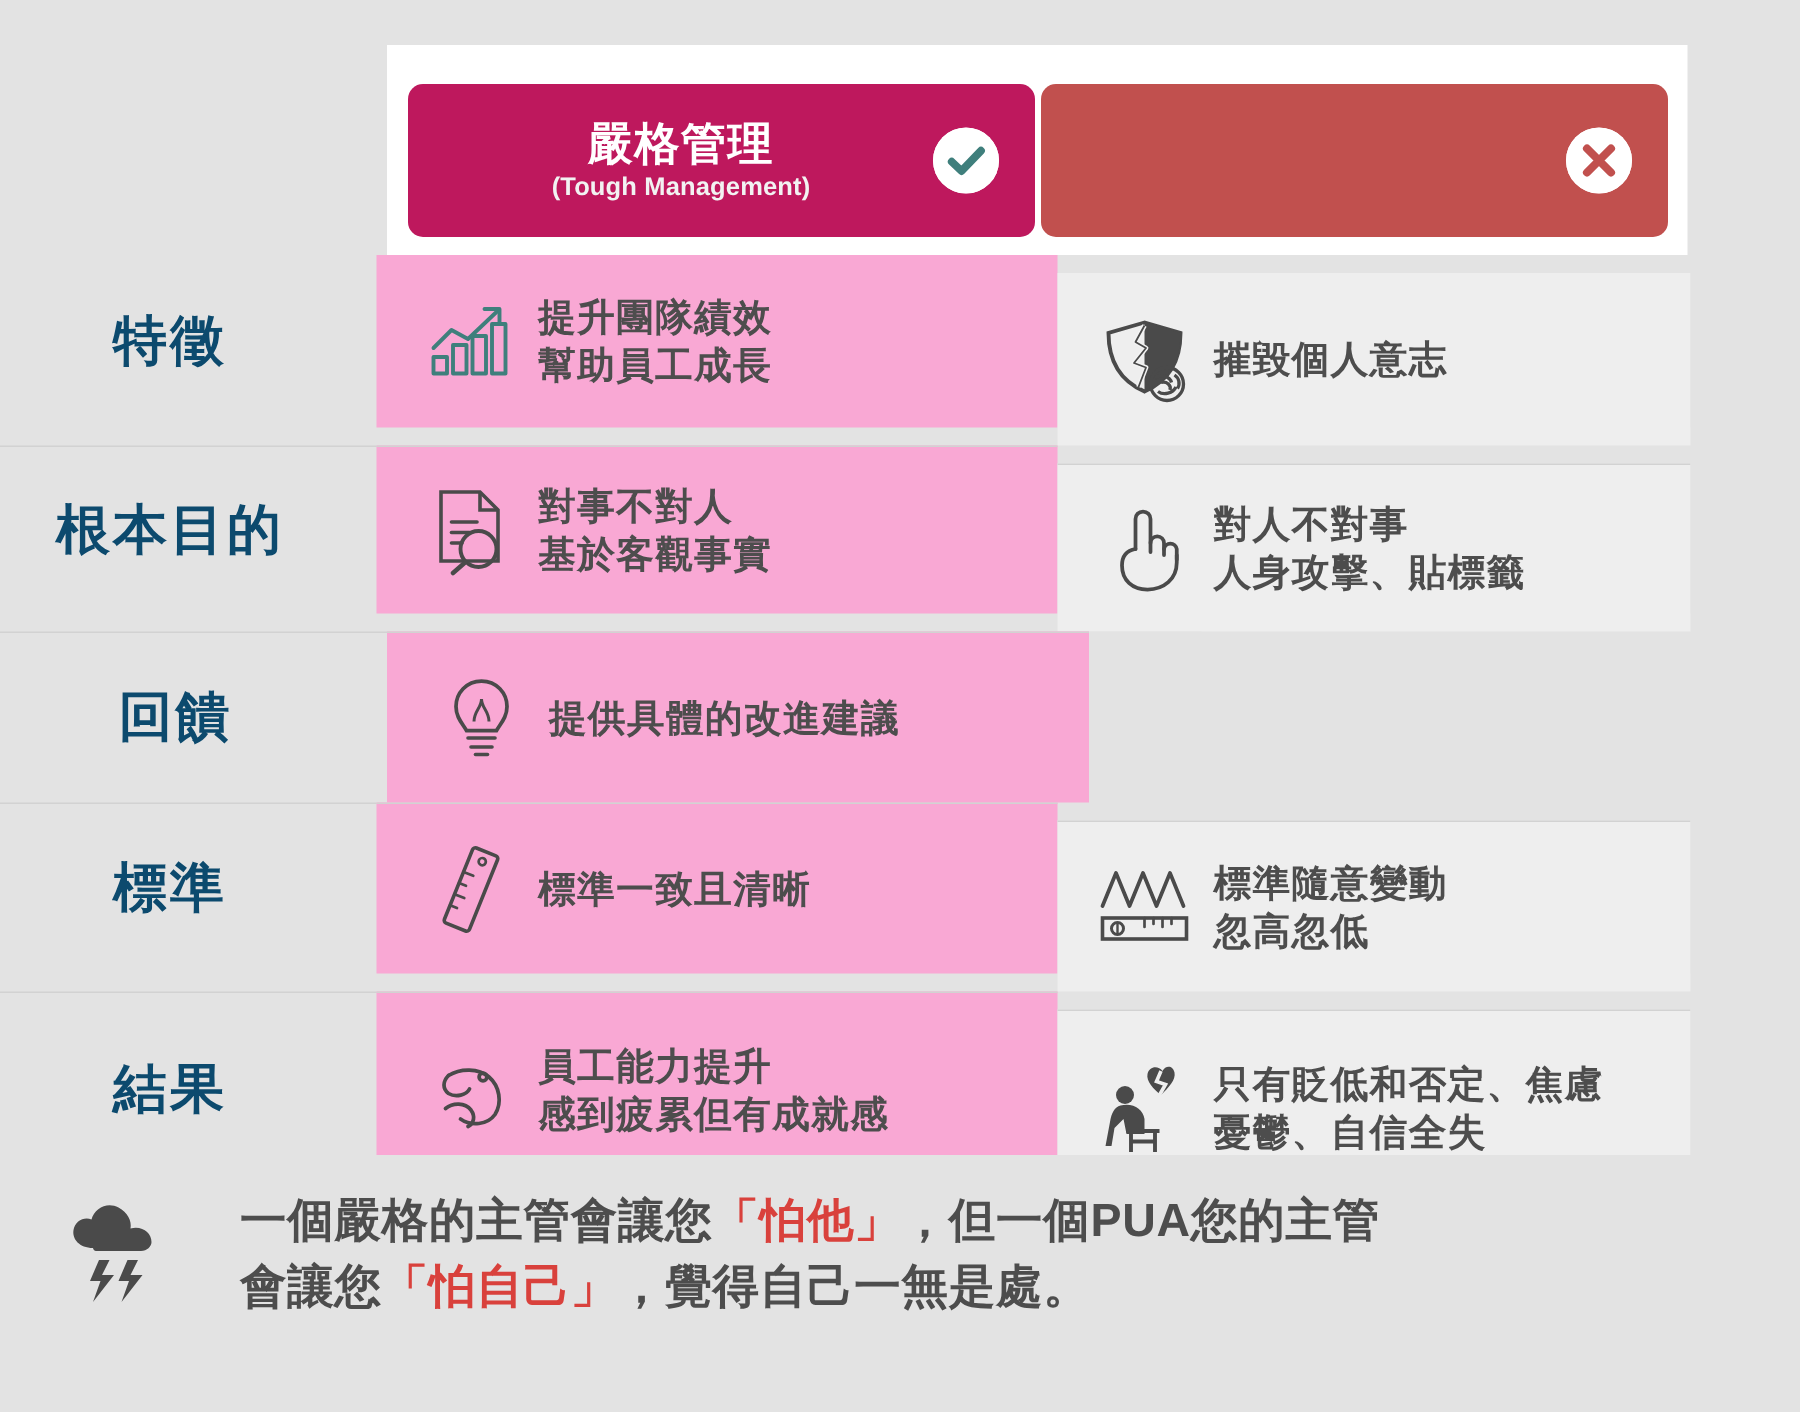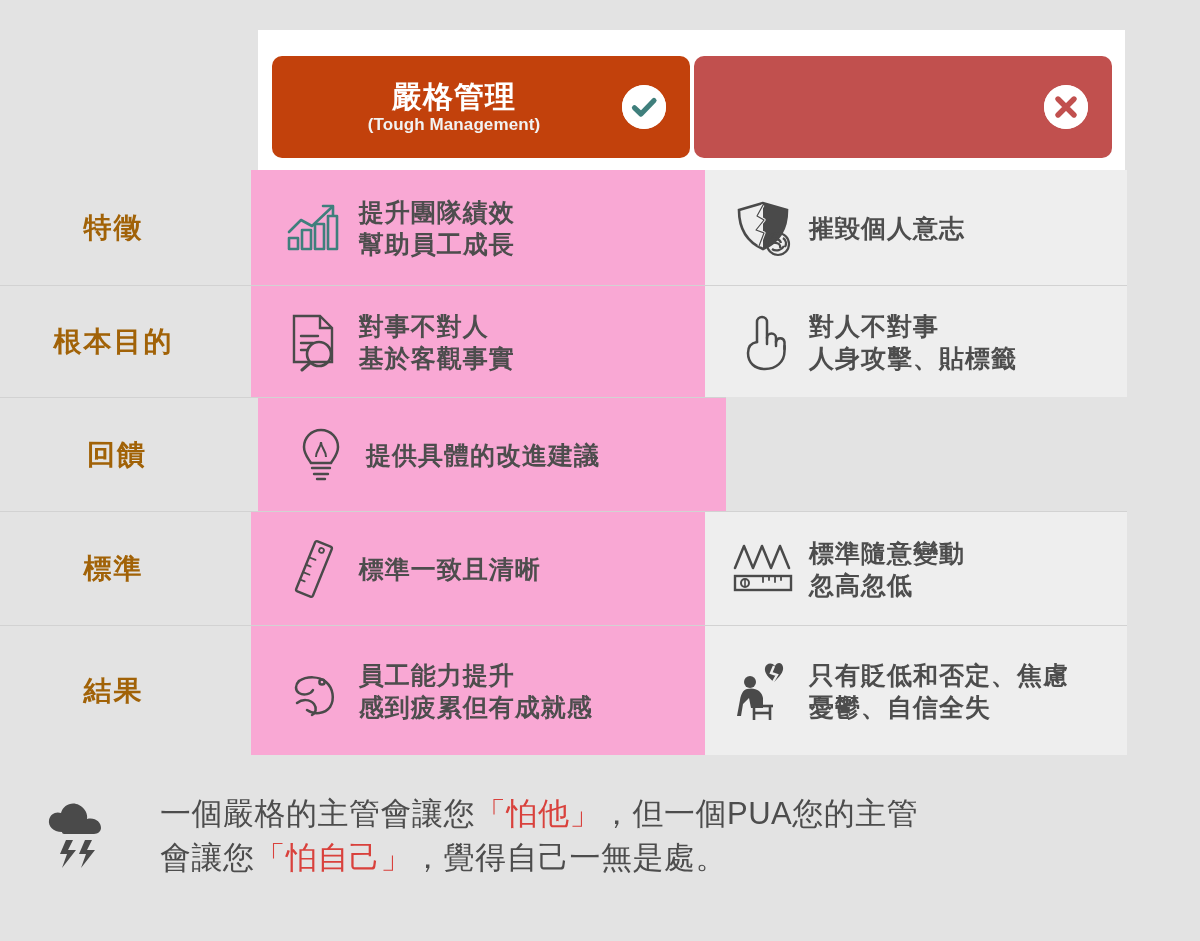--- a/index.html
+++ b/index.html
@@ -21,21 +21,21 @@
     position: absolute; left: 272px; top: 56px;
     width: 840px; height: 102px;
     display: flex;
   }
   .hcard {
     height: 102px;
     border-radius: 10px;
     display: flex; align-items: center; justify-content: center;
     position: relative;
   }
-  .hcard.tough { width: 418px; background: #c2410c; }
+  .hcard.tough { width: 418px; background: #be185d; }
   .hcard.pua   { width: 418px; background: #c1504e; margin-left: 4px; }
   .hcard-texts { text-align: center; padding-right: 54px; }
   .hcard-title {
     color: #fff; font-size: 30px; font-weight: bold;
     letter-spacing: 1px; line-height: 1.18;
   }
   .hcard-sub {
     color: #f2f2f2; font-size: 17px; font-weight: bold;
     margin-top: 1px; letter-spacing: .1px;
   }
@@ -54,30 +54,30 @@
   .row + .row .cell-a,
   .row + .row .cell-b { border-top: 1.5px solid #d2d2d2; }
 
   .cell-label {
     width: 258px;
     background: #e3e3e3;
     display: flex; align-items: center; justify-content: center;
     padding-right: 24px;
   }
   .cell-label span {
-    font-size: 28px; font-weight: bold; color: #a16207;
+    font-size: 36px; font-weight: bold; color: #0c4a6e;
     letter-spacing: 2px;
   }
   .cell-a, .cell-b {
     display: flex; align-items: center;
     padding-left: 26px;
   }
   .cell-a { width: 468px; background: #f9a8d4; }
   .cell-b { width: 435px; background: #eeeeee; }
-  .cell-b.pad { padding-left: 22px; }
+  .cell-b.pad { padding-left: 22px; margin-top: 12px; }
 
   .icon-wrap {
     width: 74px; min-width: 74px; height: 74px;
     display: flex; align-items: center; justify-content: center;
     margin-right: 8px;
   }
   .cell-text {
     font-size: 25px; font-weight: bold; color: #4d4d4d;
     line-height: 1.28; letter-spacing: 1px; white-space: nowrap;
   }
@@ -100,21 +100,21 @@
     width: 1200px; height: 171px;
     background: #e3e3e3;
     display: flex; align-items: flex-start;
   }
   .footer-icon {
     width: 160px; min-width: 160px;
     display: flex; align-items: flex-start; justify-content: center;
     padding-top: 30px;
   }
   .footer-text {
-    font-size: 31px; font-weight: normal; color: #4d4d4d;
+    font-size: 31px; font-weight: bold; color: #4d4d4d;
     line-height: 1.42; letter-spacing: .5px; padding-top: 22px;
   }
   .hl { color: #d9413c; }
   .footer-line { display: block; white-space: nowrap; }
 </style>
 </head>
 <body>
 
 <div class="page">
 

